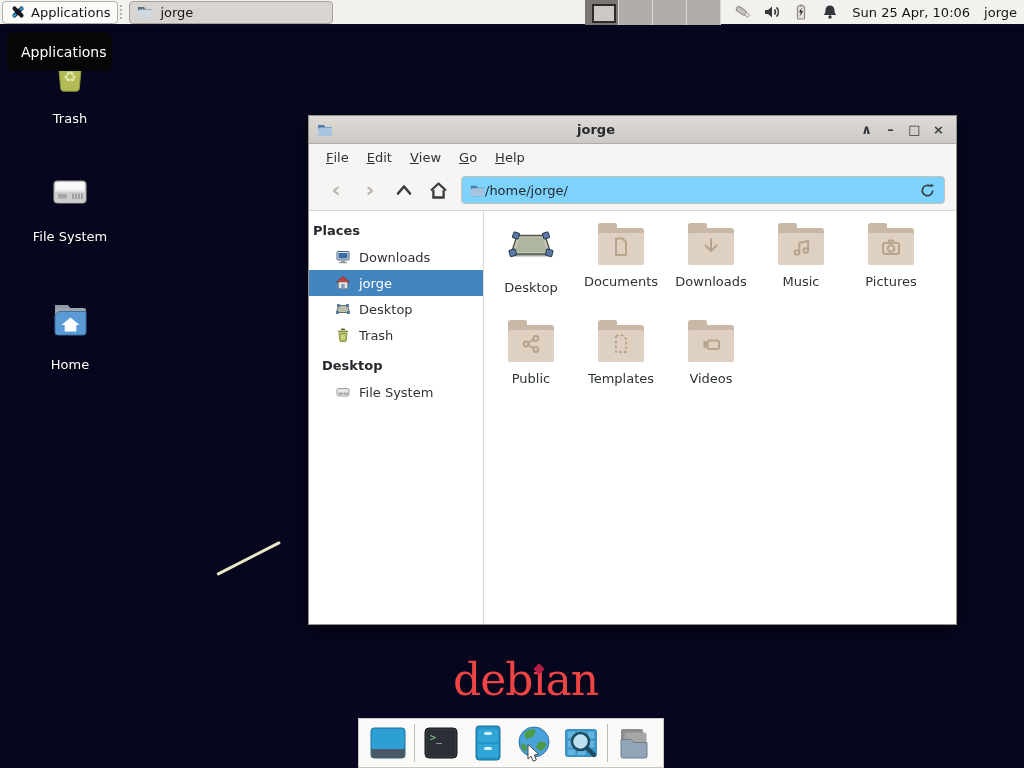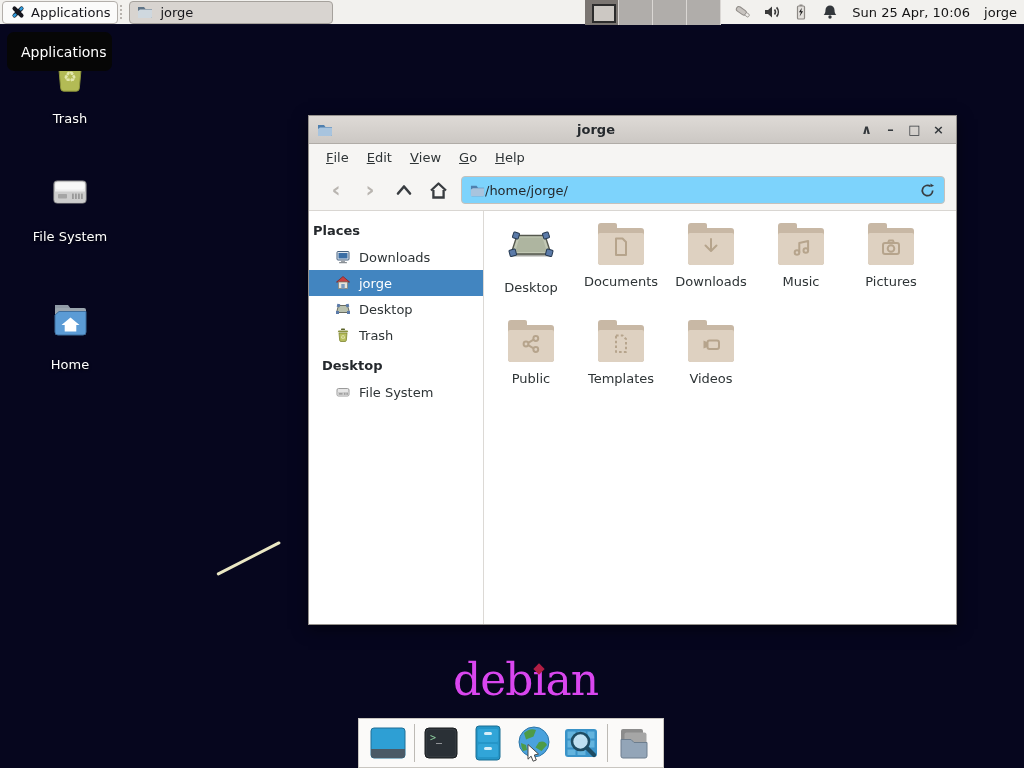--- a/index.html
+++ b/index.html
@@ -73,21 +73,21 @@
              align-items:center;padding-left:13px;font-size:13px;color:#33373b;flex:none;}
 
   
   .f48{position:relative;width:48px;height:46px;}
   .f48 .tab{position:absolute;left:1px;top:2px;width:19px;height:8px;background:#c8b8a5;border-radius:3px 2px 0 0;}
   .f48 .bk{position:absolute;left:1px;top:7px;width:46px;height:37px;background:#c8b8a5;border-radius:2px 3px 3px 3px;}
   .f48 .fr{position:absolute;left:1px;top:12px;width:46px;height:32px;background:#ded1c1;border-radius:2px 2px 3px 3px;}
   .f48 svg{position:absolute;left:12px;top:14px;}
 
   
-  .debian{position:absolute;left:453px;top:658px;font-size:44px;line-height:1;color:#d946ef;
+  .debian{position:absolute;left:453px;top:658px;font-size:44px;line-height:1;color:#ef4444;
           font-family:"DejaVu Serif","Liberation Serif",serif;letter-spacing:-1px;}
   .logo-i{position:relative;display:inline-block;}
   .logo-dot{position:absolute;left:50%;top:7px;width:8px;height:8px;margin-left:-4px;
             background:#b01e44;transform:rotate(45deg);}
 
   
   .dock{position:absolute;left:358px;top:718px;width:306px;height:50px;background:#fbfaf9;
         border:1px solid #c9c6c1;box-sizing:border-box;display:flex;align-items:center;
         justify-content:space-between;padding:0 8px;}
   .dock .ditem{width:42px;height:42px;display:flex;align-items:center;justify-content:center;}

